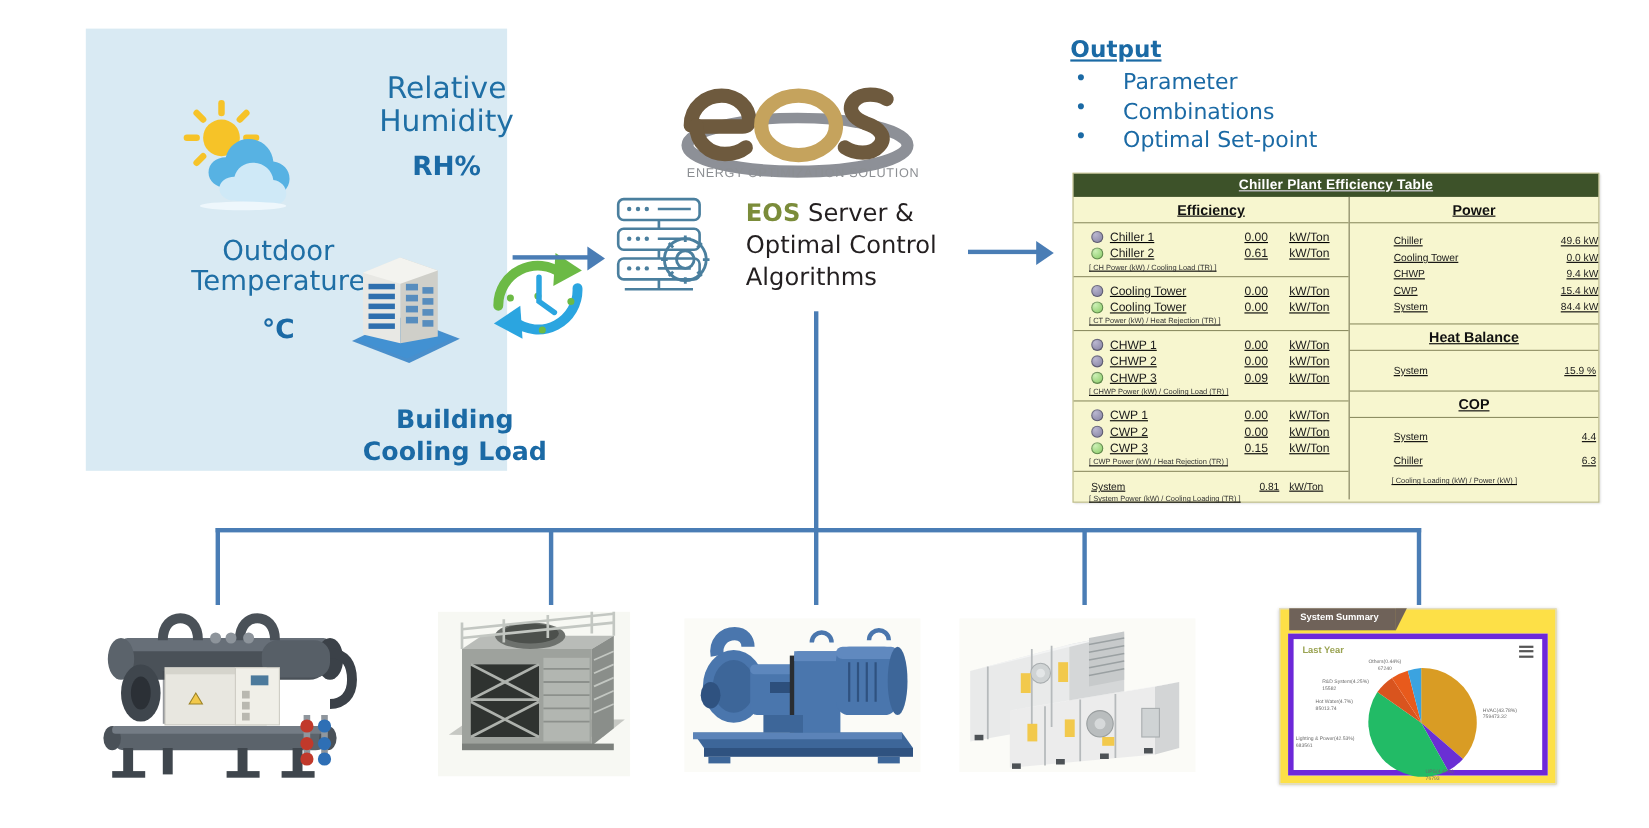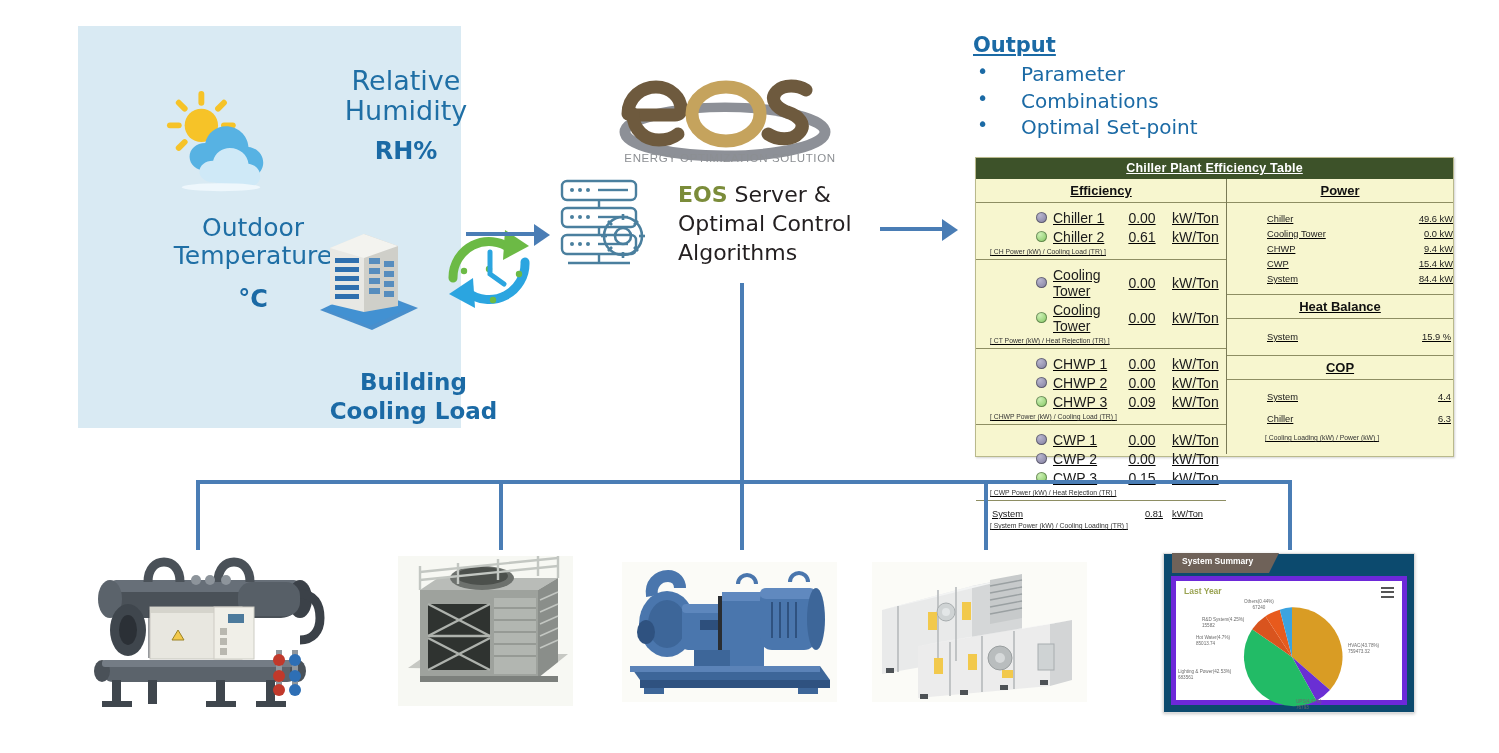--- a/index.html
+++ b/index.html
@@ -82,21 +82,21 @@
   }
   #table-body{display:flex;height:275px;}
   #col-eff{width:265px;border-right:1px solid #7a7a56;}
   #col-right{flex:1;}
   .sec-head{
     text-align:center;font-weight:bold;font-size:13px;color:#111;
     padding:4px 0 4px 0;border-bottom:1px solid #8e8e63;
   }
   .grp{border-bottom:1px solid #8e8e63;padding:5px 0 2px 0;}
   .grp:last-child{border-bottom:none;}
-  .row{display:flex;align-items:center;font-size:14px;color:#1a1a1a;padding:1.5px 0;margin-left:44px;}
+  .row{display:flex;align-items:center;font-size:11px;color:#1a1a1a;padding:1.5px 0;}
   .row .dot{width:11px;height:11px;border-radius:50%;margin:0 6px 0 16px;flex:none;
             box-shadow:inset 0 0 0 1px rgba(0,0,0,.35);}
   .dot.off{background:radial-gradient(circle at 35% 30%,#b9b6cf,#7d7a9b);}
   .dot.on{background:radial-gradient(circle at 35% 30%,#cdf0b5,#7dc45a);}
   .row .nm{flex:1;}
   .row .val{width:42px;text-align:center;}
   .row .unit{width:54px;text-align:left;padding-left:9px;}
   .note{font-size:6.8px;color:#333;padding:2px 0 2px 14px;}
   .sys-row{display:flex;align-items:center;font-size:9.3px;color:#1a1a1a;padding:3px 0 1px 0;}
   .sys-row .nm{flex:1;padding-left:16px;}
@@ -112,21 +112,21 @@
   .note-r{font-size:6.8px;color:#333;padding:4px 0 2px 38px;}
 
   
   .bus{background:#4a7db5;position:absolute;}
 
   
   .equip{position:absolute;}
 
   
   #dashboard{
-    left:1163px;top:553px;width:250px;height:158px;background:#0c4a6e;
+    left:1163px;top:553px;width:250px;height:158px;background:#fde047;
     border:1px solid #dcdcdc;box-shadow:0 1px 3px rgba(0,0,0,.22);
   }
   #dash-tab{
     position:absolute;left:8px;top:-1px;height:17px;background:#6f6259;color:#ffffff;
     font-size:8.5px;padding:3px 16px 0 10px;font-weight:bold;
   }
   #dash-tab:after{
     content:"";position:absolute;right:-10px;top:0;width:0;height:0;
     border-top:20px solid #6f6259;border-right:10px solid transparent;
   }

